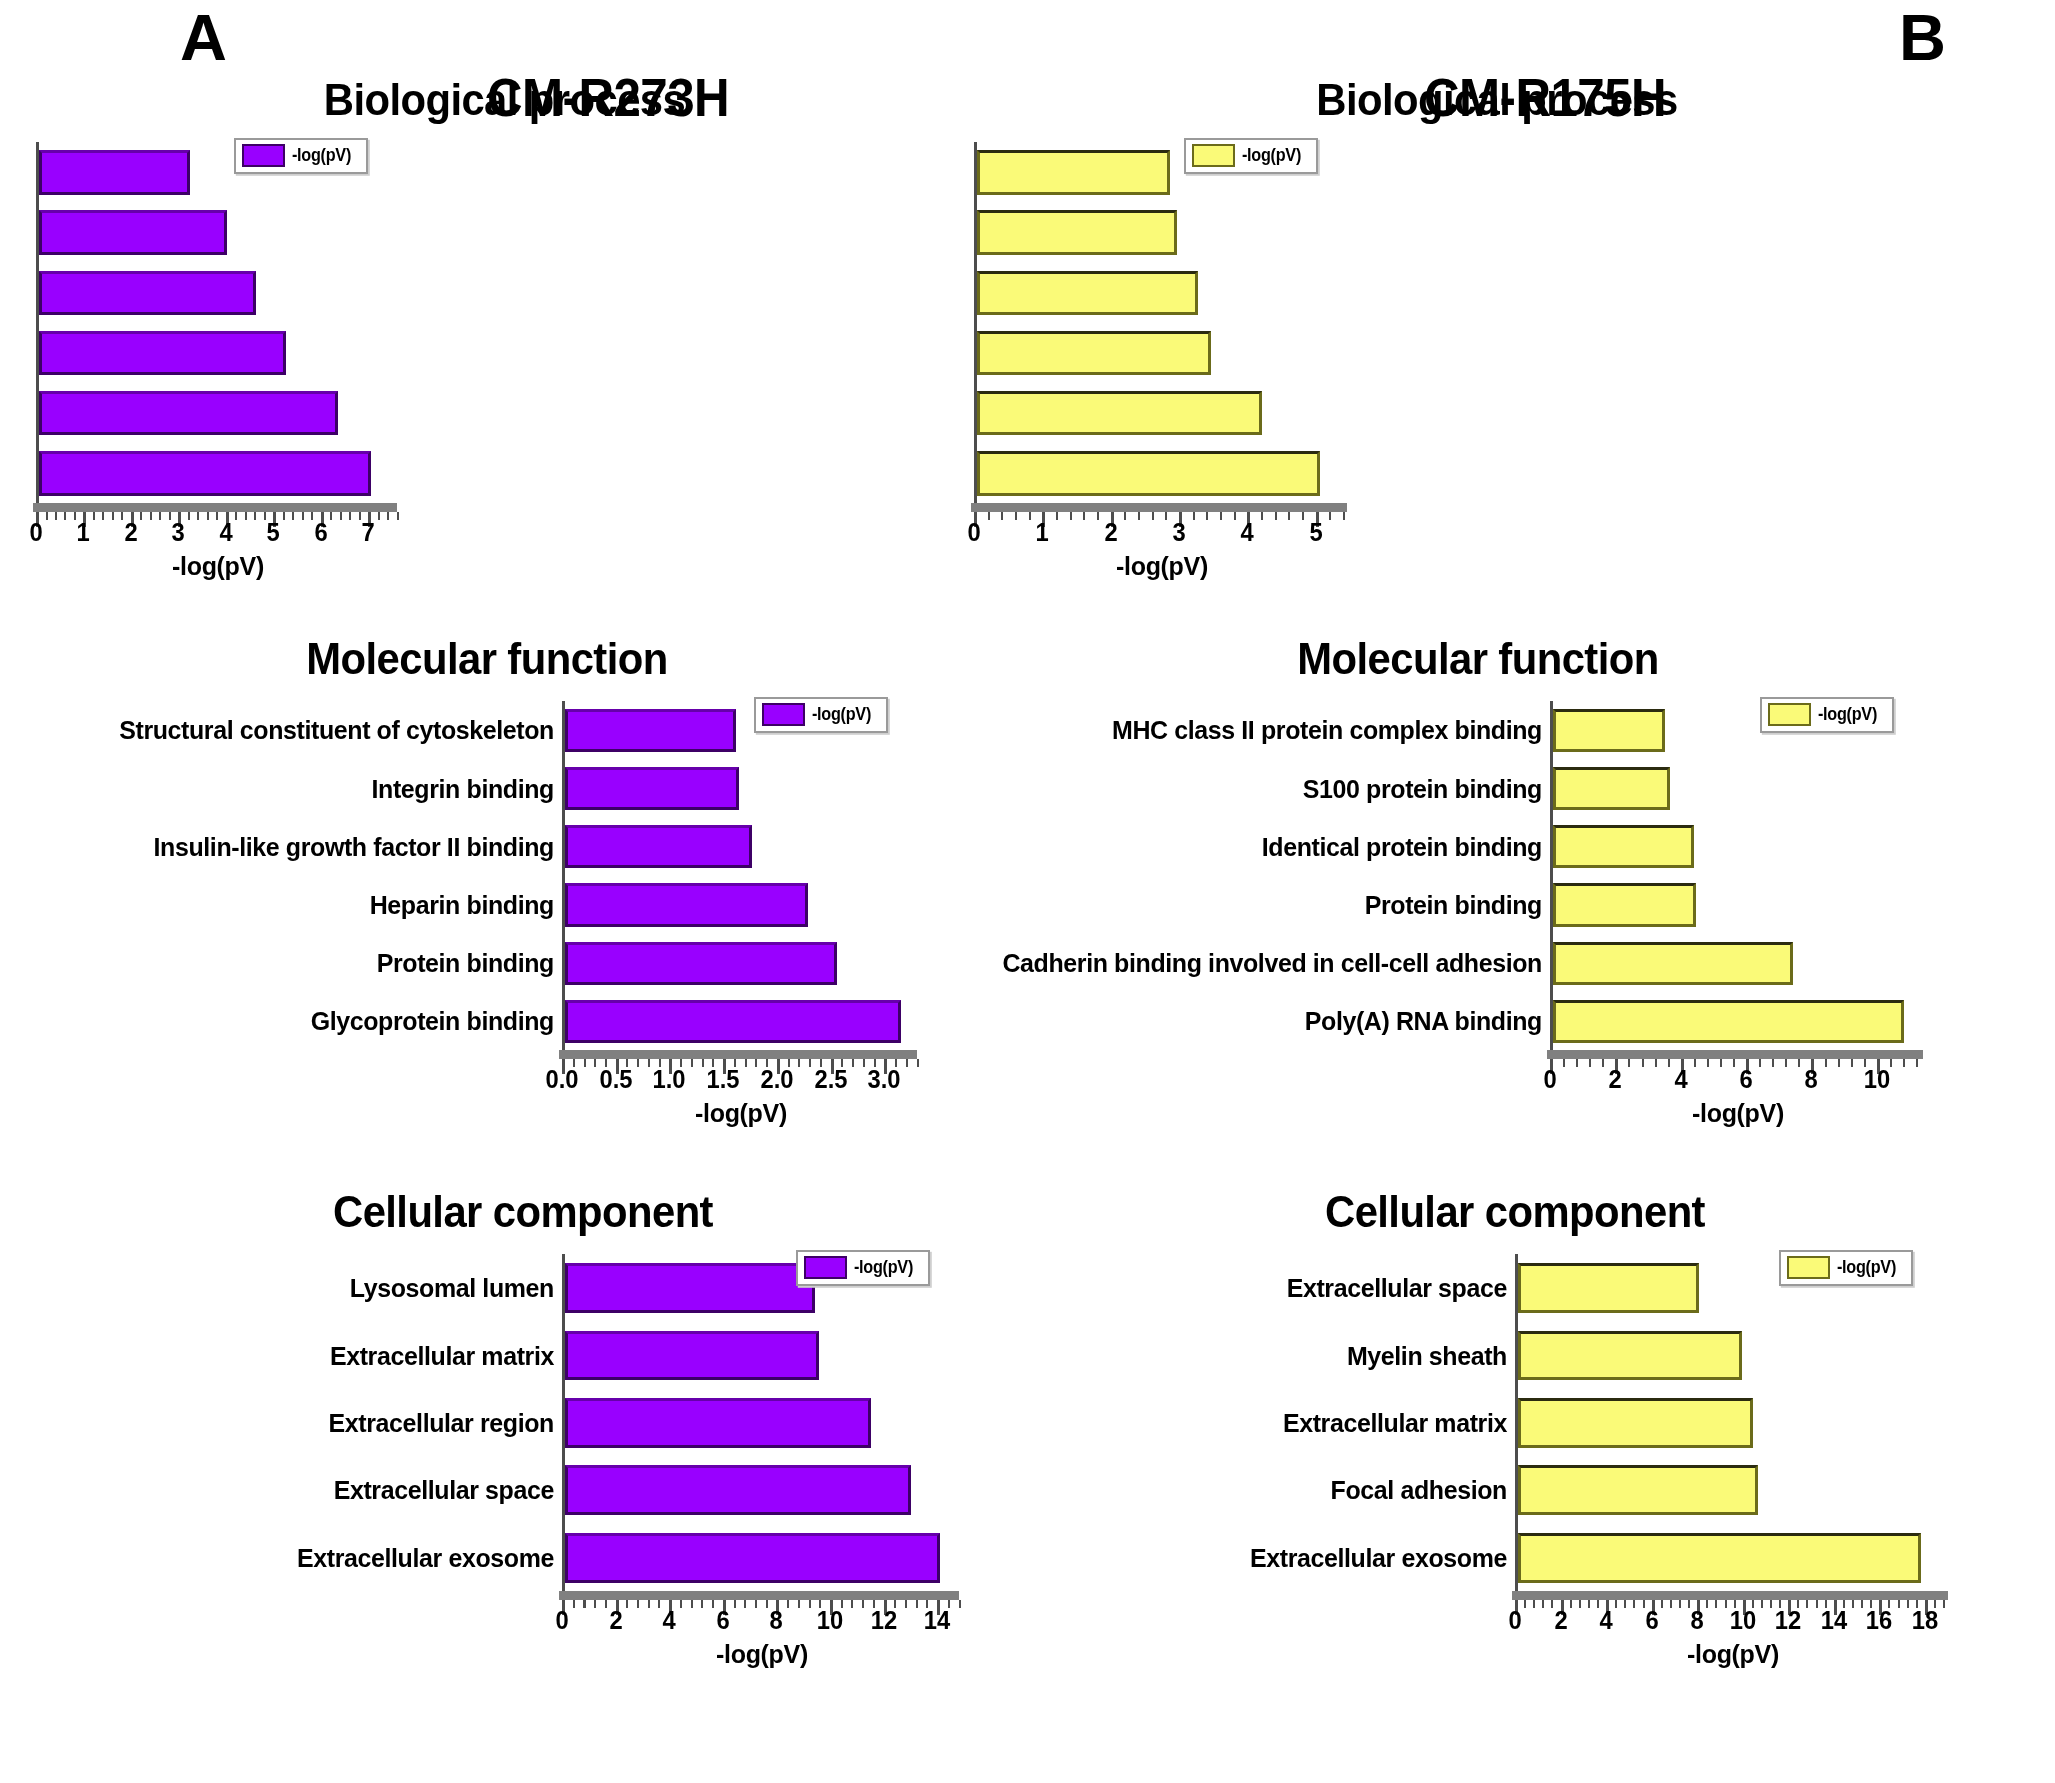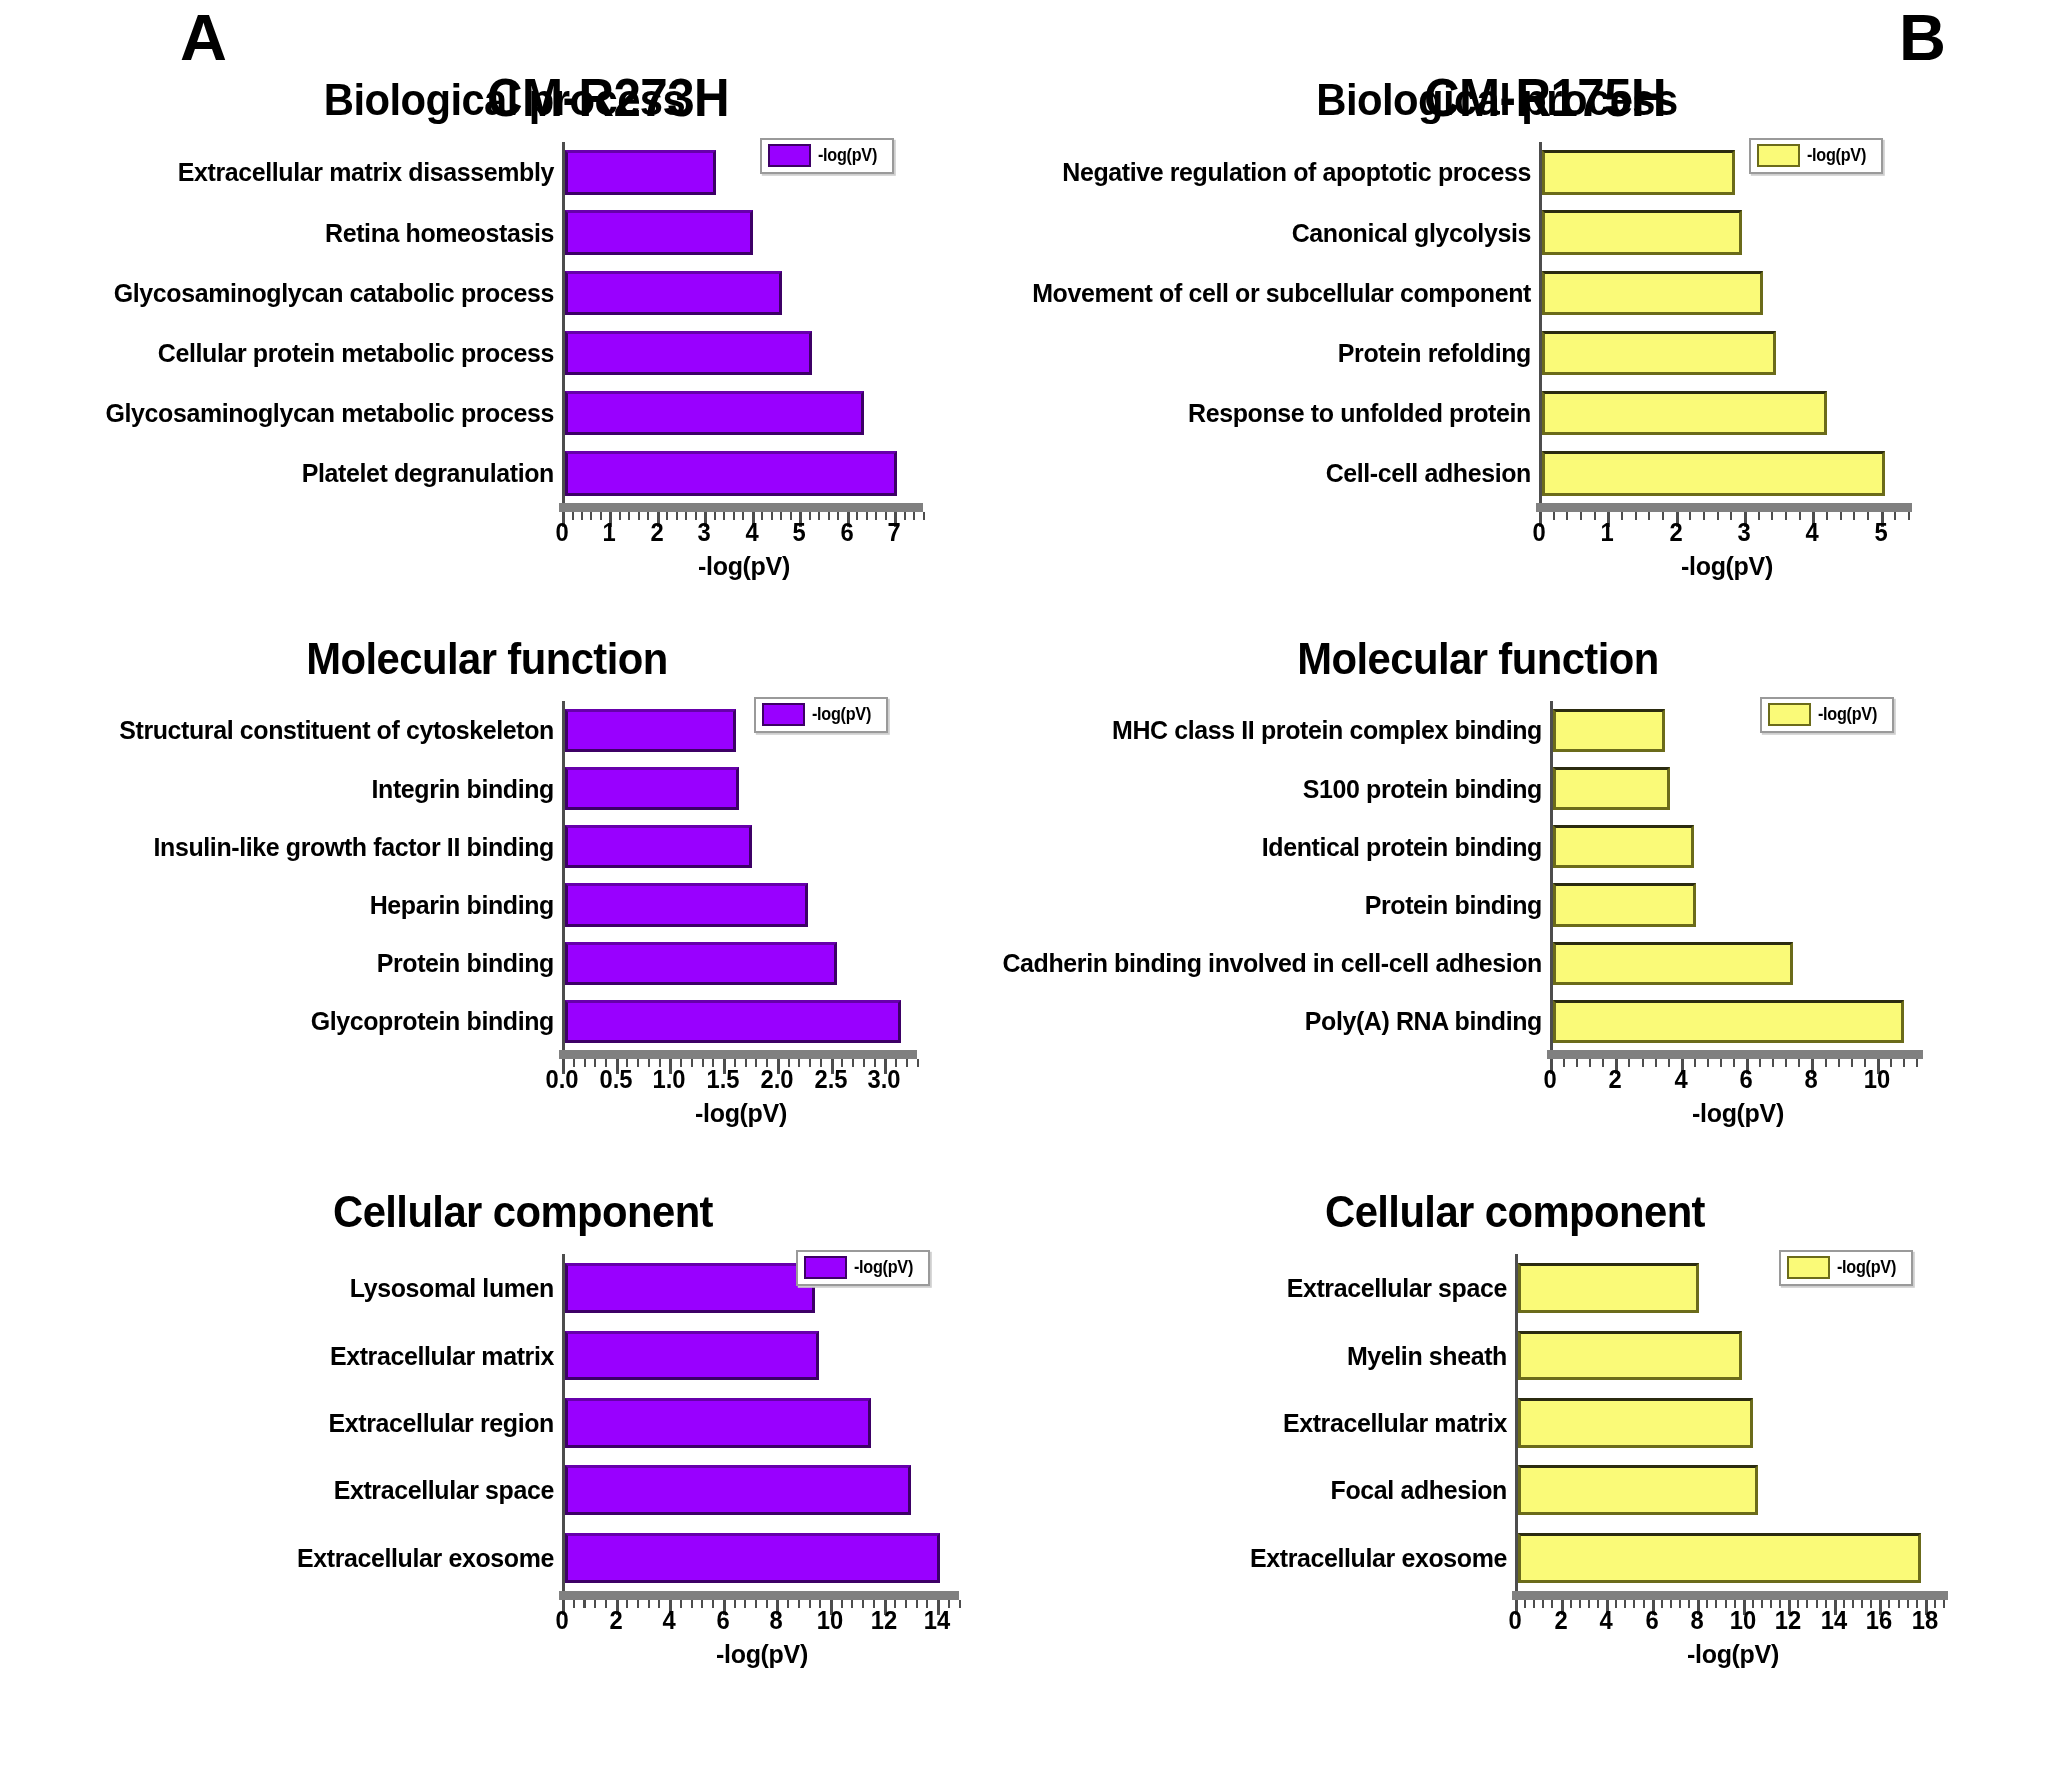--- a/index.html
+++ b/index.html
@@ -183,28 +183,20 @@
 <div class="panel-letter" id="panel-letter-a">A</div>
 <div class="panel-letter" id="panel-letter-b">B</div>
 
 <div class="sample-title" id="sample-title-a">CM-R273H</div>
 <div class="sample-title" id="sample-title-b">CM-R175H</div>
 
 <div id="charts-root">
     <div class="chart-block" style="left: 36px; top: 78px;">
       <div class="chart-title" style="width: 937px;">Biological process</div>
       <div class="plot-row" style="margin-top: 20.4px;">
-        <div class="cat-labels" style="width: 526px; height: 361px;">
-          <div class="cat-label">Extracellular matrix disassembly</div>
-          <div class="cat-label">Retina homeostasis</div>
-          <div class="cat-label">Glycosaminoglycan catabolic process</div>
-          <div class="cat-label">Cellular protein metabolic process</div>
-          <div class="cat-label">Glycosaminoglycan metabolic process</div>
-          <div class="cat-label">Platelet degranulation</div>
-        </div>
         <div style="position: relative; width: 361px;">
           <div class="plot-area" style="width: 361px; height: 361px;">
             <div class="bars">
               <div class="bar-slot">
                 <div class="bar purple" title="Extracellular matrix disassembly: 3.2" style="width: 42.1053%;"></div>
               </div>
               <div class="bar-slot">
                 <div class="bar purple" title="Retina homeostasis: 4" style="width: 52.6316%;"></div>
               </div>
               <div class="bar-slot">
@@ -451,28 +443,20 @@
           <div class="legend" style="left: 234px; top: -4.8px;">
             <div class="legend-swatch purple"></div>
             <div class="legend-text">-log(pV)</div>
           </div>
         </div>
       </div>
     </div>
     <div class="chart-block" style="left: 974px; top: 78px;">
       <div class="chart-title" style="width: 1046px;">Biological process</div>
       <div class="plot-row" style="margin-top: 20.4px;">
-        <div class="cat-labels" style="width: 565px; height: 361px;">
-          <div class="cat-label">Negative regulation of apoptotic process</div>
-          <div class="cat-label">Canonical glycolysis</div>
-          <div class="cat-label">Movement of cell or subcellular component</div>
-          <div class="cat-label">Protein refolding</div>
-          <div class="cat-label">Response to unfolded protein</div>
-          <div class="cat-label">Cell-cell adhesion</div>
-        </div>
         <div style="position: relative; width: 373px;">
           <div class="plot-area" style="width: 373px; height: 361px;">
             <div class="bars">
               <div class="bar-slot">
                 <div class="bar yellow" title="Negative regulation of apoptotic process: 2.85" style="width: 52.2936%;"></div>
               </div>
               <div class="bar-slot">
                 <div class="bar yellow" title="Canonical glycolysis: 2.95" style="width: 54.1284%;"></div>
               </div>
               <div class="bar-slot">

